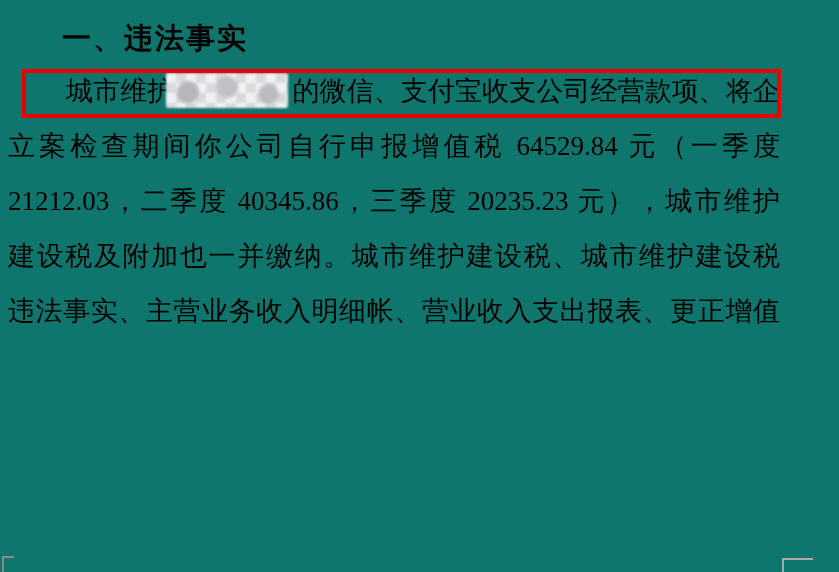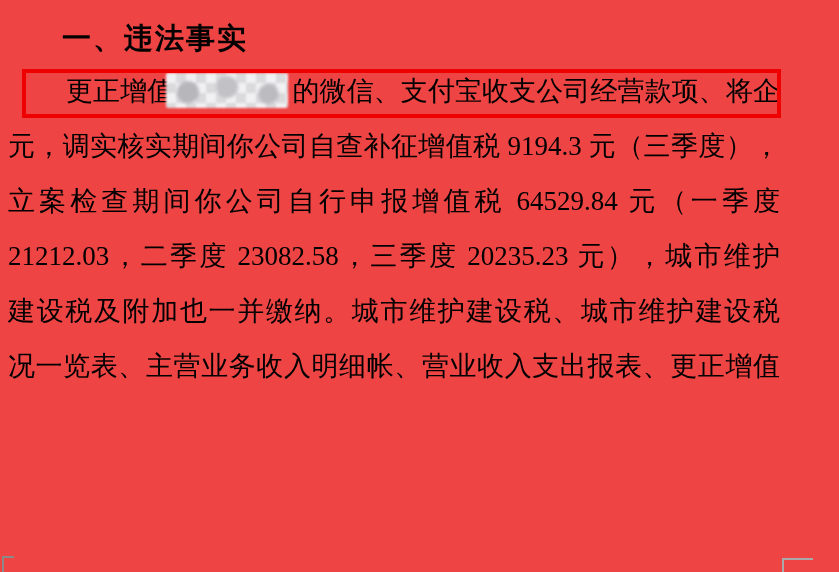--- a/index.html
+++ b/index.html
@@ -1,19 +1,19 @@
 <!DOCTYPE html>
 <html><head>
 <meta charset="utf-8">
 <style>
   html,body{margin:0;padding:0;background:#fff;}
   .page{
     position:relative;
     width:839px;height:572px;
-    background:#ef4444;
+    background:#0f766e;
     overflow:hidden;
     font-family:"Liberation Serif","DejaVu Serif",serif;
     color:#000;
   }
   .heading{
     position:absolute;
     left:62px;top:21px;
     margin:0;
     font-family:"Liberation Sans","DejaVu Sans",sans-serif;
     font-weight:bold;
@@ -83,24 +83,23 @@
 </head>
 <body>
 
 <div class="page">
 
   <h1 class="heading">一、违法事实</h1>
 
   <div class="redbox"></div>
 
   <div class="body-text">
-    <div class="t-line first"><span>更正增值</span><span class="redaction"></span><span>的微信、支付宝收支公司经营款项、将企</span></div>
-    <div class="t-line">元，调实核实期间你公司自查补征增值税 9194.3 元（三季度），</div>
+    <div class="t-line first"><span>城市维护</span><span class="redaction"></span><span>的微信、支付宝收支公司经营款项、将企</span></div>
     <div class="t-line">立案检查期间你公司自行申报增值税 64529.84 元（一季度</div>
-    <div class="t-line">21212.03，二季度 23082.58，三季度 20235.23 元），城市维护</div>
+    <div class="t-line">21212.03，二季度 40345.86，三季度 20235.23 元），城市维护</div>
     <div class="t-line">建设税及附加也一并缴纳。城市维护建设税、城市维护建设税</div>
-    <div class="t-line">况一览表、主营业务收入明细帐、营业收入支出报表、更正增值</div>
+    <div class="t-line">违法事实、主营业务收入明细帐、营业收入支出报表、更正增值</div>
   </div>
 
   <div class="mark mark-bl"></div>
   <div class="mark mark-br"></div>
 
 </div>
 
 </body></html>

